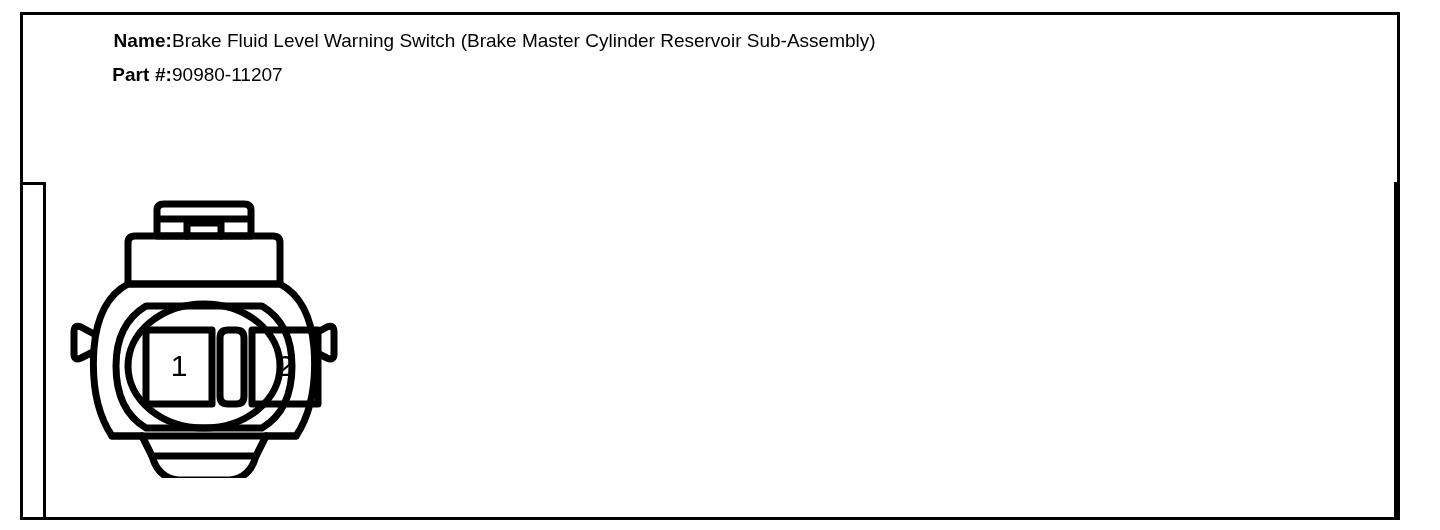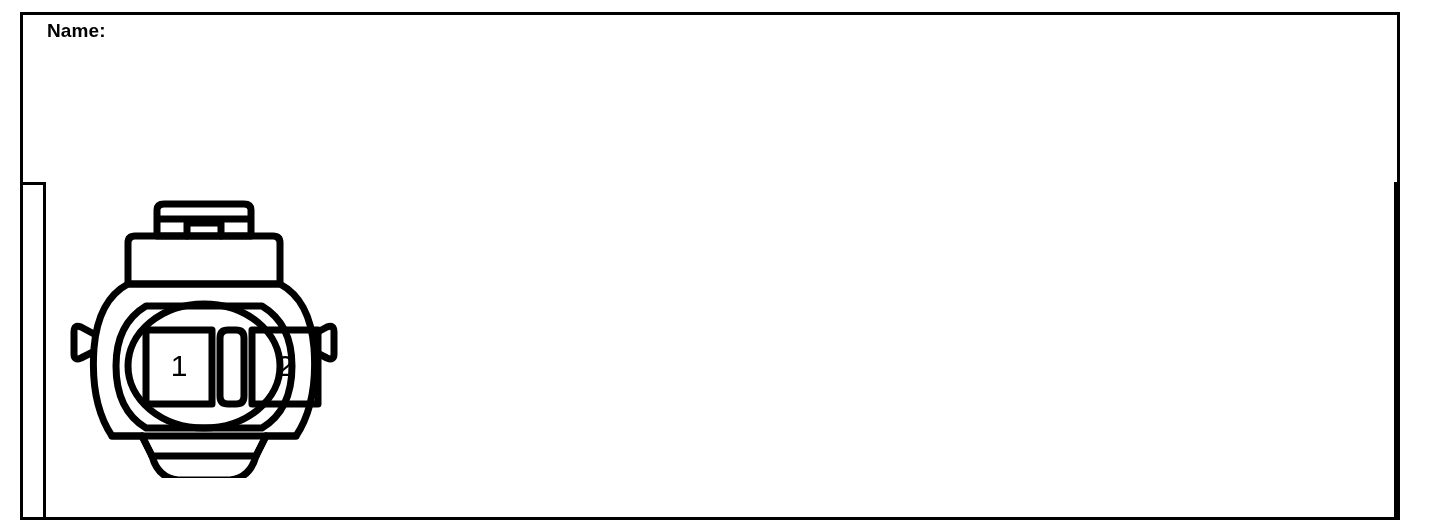--- a/index.html
+++ b/index.html
@@ -31,22 +31,23 @@
     height: 508px;
     border: 3px solid #000000;
     box-sizing: border-box;
     background: #ffffff;
   }
 
   
   .info-block {
     position: absolute;
     left: 24px;
-    top: 5px;
+    top: 15px;
     width: 1320px;
+    text-align: right;
   }
   .info-row {
     display: flex;
     align-items: baseline;
     height: 34px;
   }
   .info-label {
     width: 125px;
     flex: 0 0 125px;
     font-size: 19px;
@@ -129,23 +130,28 @@
 <body>
 
 <div id="page">
 
   <div class="outer-card">
 
     <div class="info-block">
 
       <div class="info-row">
         <div class="info-label">Name:</div>
+        <div class="info-value">Brake Fluid Level Warning Switch (Brake Master Cylinder Reservoir Sub-Assembly)</div>
       </div>
 
 
+      <div class="info-row">
+        <div class="info-label">Part #:</div>
+        <div class="info-value">90980-11207</div>
+      </div>
 
 
     </div>
 
     <div class="spec-divider"></div>
 
     <div class="diagram-panel">
 
       <div class="connector-figure">
         <svg viewBox="0 0 290 290" xmlns="http://www.w3.org/2000/svg">

